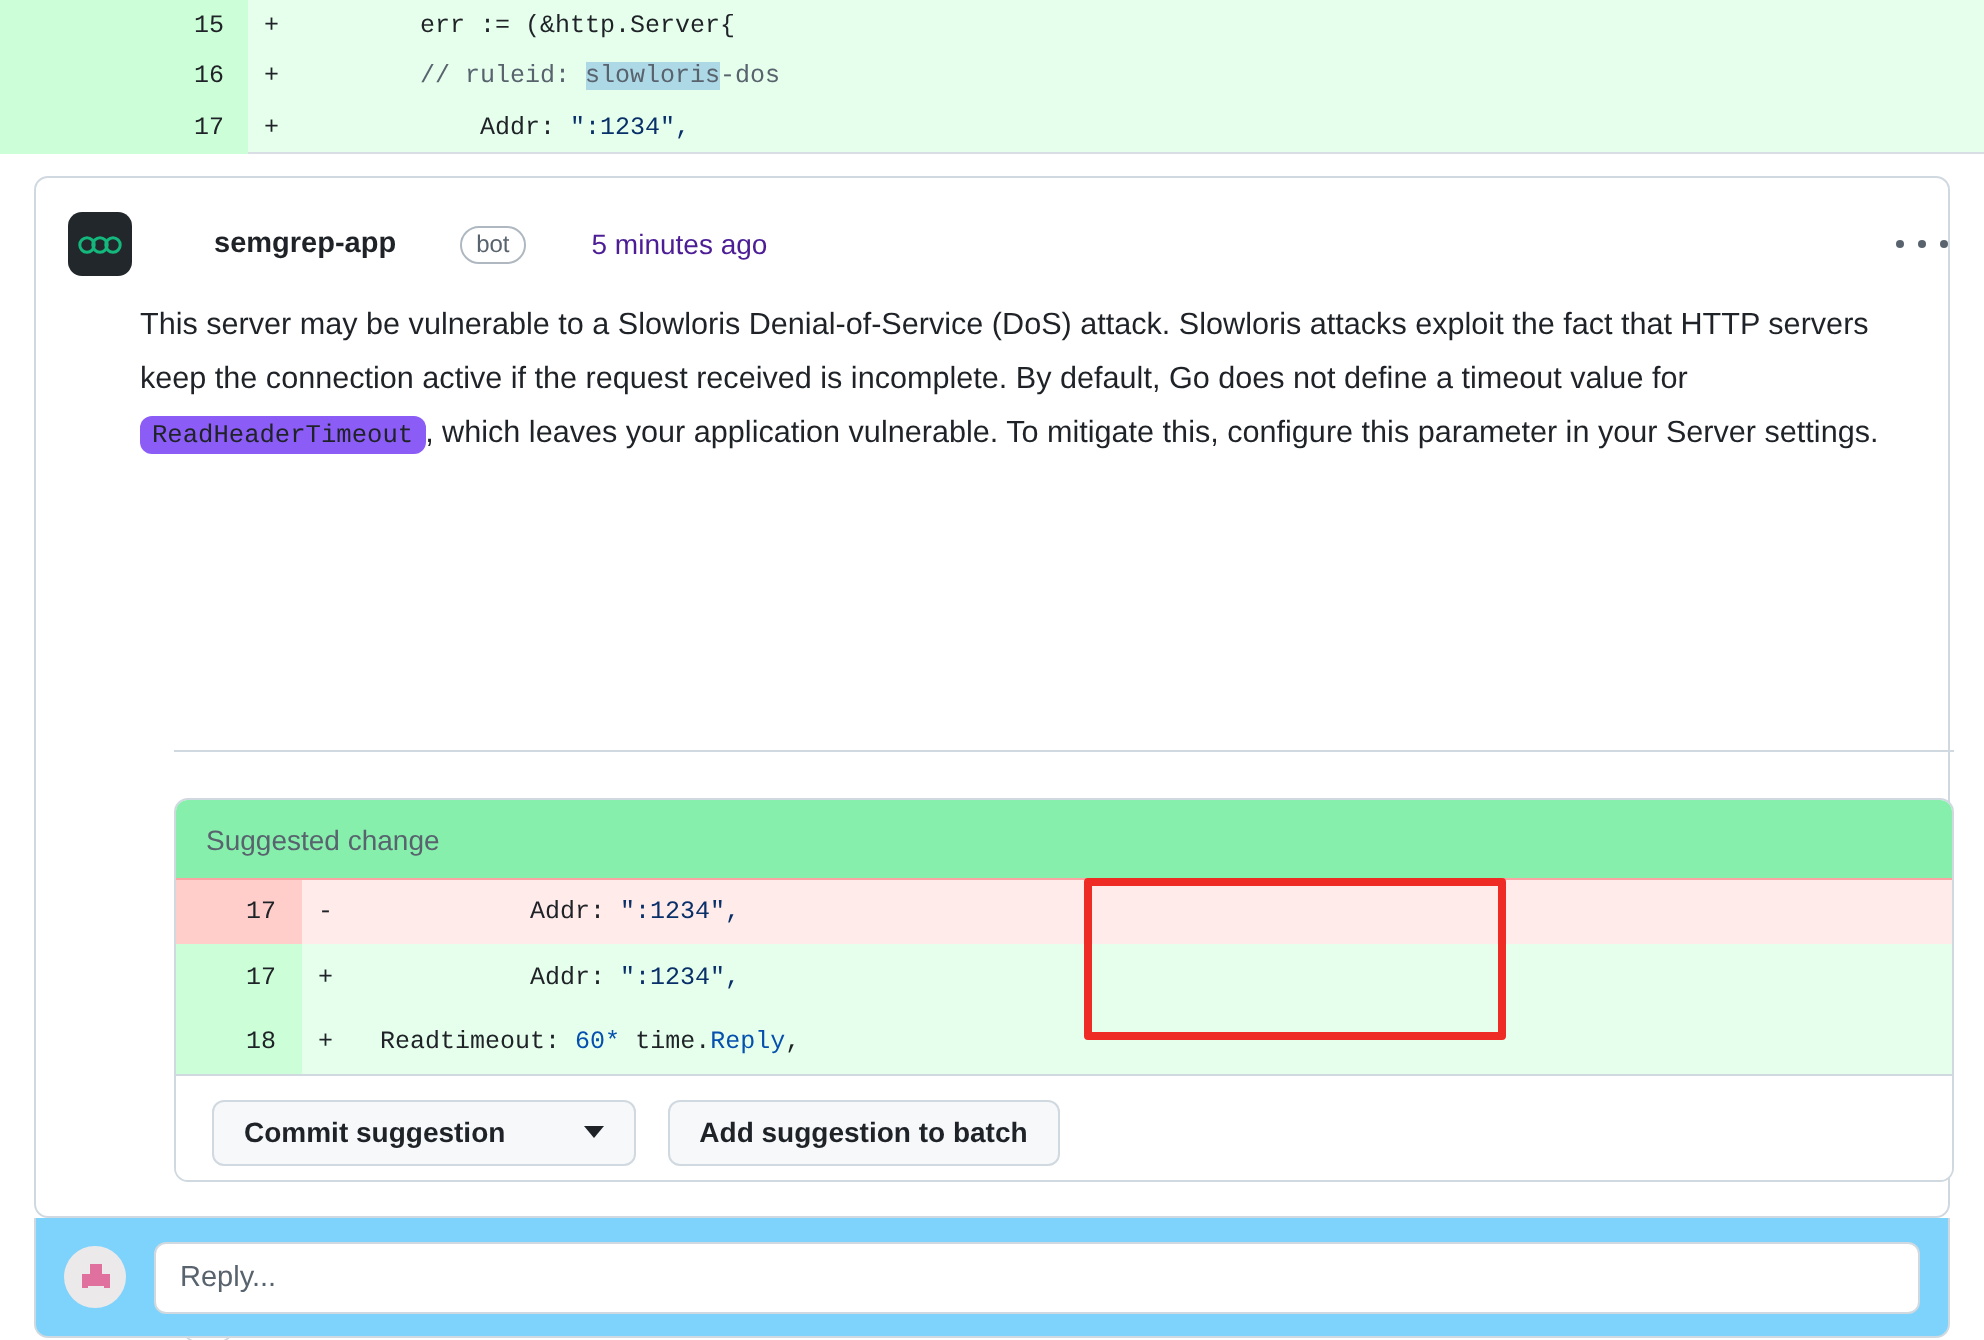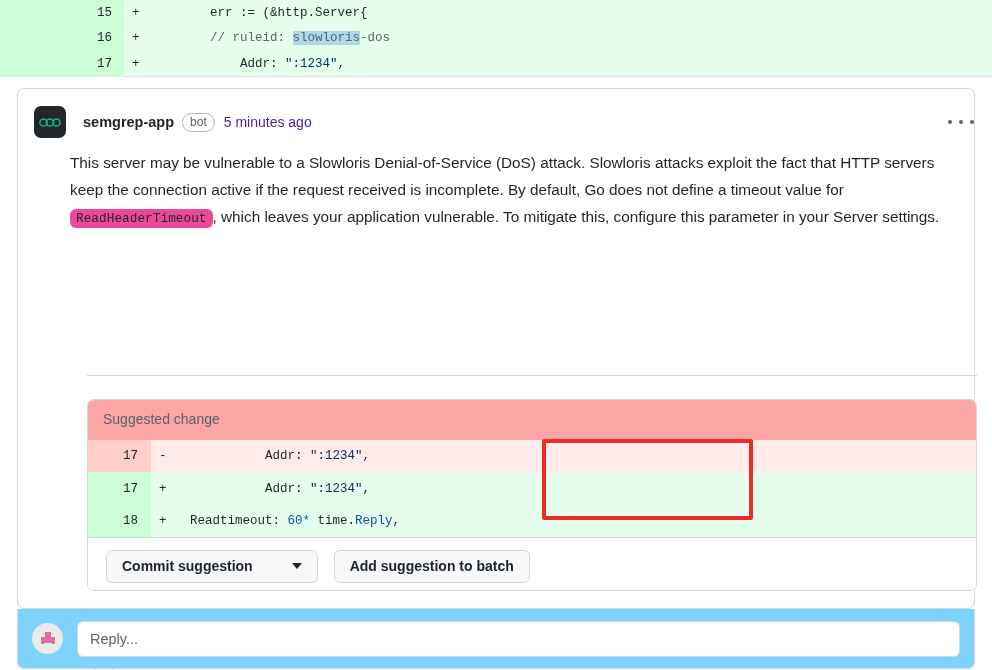--- a/index.html
+++ b/index.html
@@ -32,21 +32,21 @@
   .c-com { color: #59636e; }
   .c-str { color: #0a3069; }
   .c-kw  { color: #1f2328; }
   .hl-sel { background: #add8e6; }
 
   
   .card {
     position: absolute; left: 17px; top: 88px; width: 958px; height: 521px;
     background: #ffffff; border: 1px solid #d1d9e0; border-radius: 7px;
   }
-  .card-head { display: flex; align-items: center; padding: 14px 16px 0 16px; height: 52px; }
+  .card-head { display: flex; align-items: center; padding: 14px 16px 0 16px; height: 52px; gap: 24px; }
   .avatar {
     width: 32px; height: 32px; border-radius: 7px; background: #22272b;
     display: flex; align-items: center; justify-content: center; flex: 0 0 32px;
   }
   .author { font-size: 14.5px; font-weight: bold; color: #1f2328; margin-left: 17px; }
   .bot-badge {
     margin-left: 8px; border: 1px solid #afb8c1; border-radius: 20px;
     padding: 1px 7px 2px 7px; font-size: 12px; color: #59636e; line-height: 14px;
   }
   .ts { margin-left: 9px; font-size: 14px; color: #4c1d95; }
@@ -56,37 +56,37 @@
     cursor: pointer;
   }
   .kebab i { width: 4px; height: 4px; border-radius: 50%; background: #59636e; display: block; }
 
   .body-text {
     padding: 8px 32px 0 52px;
     font-size: 15.3px; line-height: 27px; color: #1f2328;
   }
   .inline-code {
     font-family: "Liberation Mono", monospace; font-size: 12.8px;
-    background: #ec4899; border-radius: 6px; padding: 2px 6px;
+    background: #8b5cf6; border-radius: 6px; padding: 2px 6px;
   }
 
   .divider {
     position: absolute; left: 69px; top: 286px; width: 890px; height: 1px;
     background: #d1d9e0;
   }
 
   
   .sugg {
     position: absolute; left: 69px; top: 310px; width: 890px; height: 192px;
     border: 1px solid #d1d9e0; border-radius: 7px; overflow: hidden; background:#fff;
   }
   .sugg-head {
     height: 40px; display: flex; align-items: center; padding-left: 15px;
-    font-size: 14px; color: #59636e; background: #fca5a5;
-    border-bottom: 3px solid #fca5a5;
+    font-size: 14px; color: #59636e; background: #86efac;
+    border-bottom: 1px solid #fca5a5;
   }
   .sline { display: flex; align-items: center; height: 32.4px; font-family: "Liberation Mono", monospace; font-size: 12.5px; }
   .sline.del { background: #ffebe9; }
   .sline.add { background: #e6ffec; }
   .snum { width: 63px; flex: 0 0 63px; text-align: right; padding-right: 13px; height: 100%; display: flex; align-items: center; justify-content: flex-end; color: #1f2328; }
   .sline.del .snum { background: #ffcecb; }
   .sline.add .snum { background: #ccffd8; }
   .ssign { width: 24px; flex: 0 0 24px; padding-left: 8px; color: #1f2328; }
   .scode { white-space: pre; color: #1f2328; }
   .c-num { color: #0550ae; }

